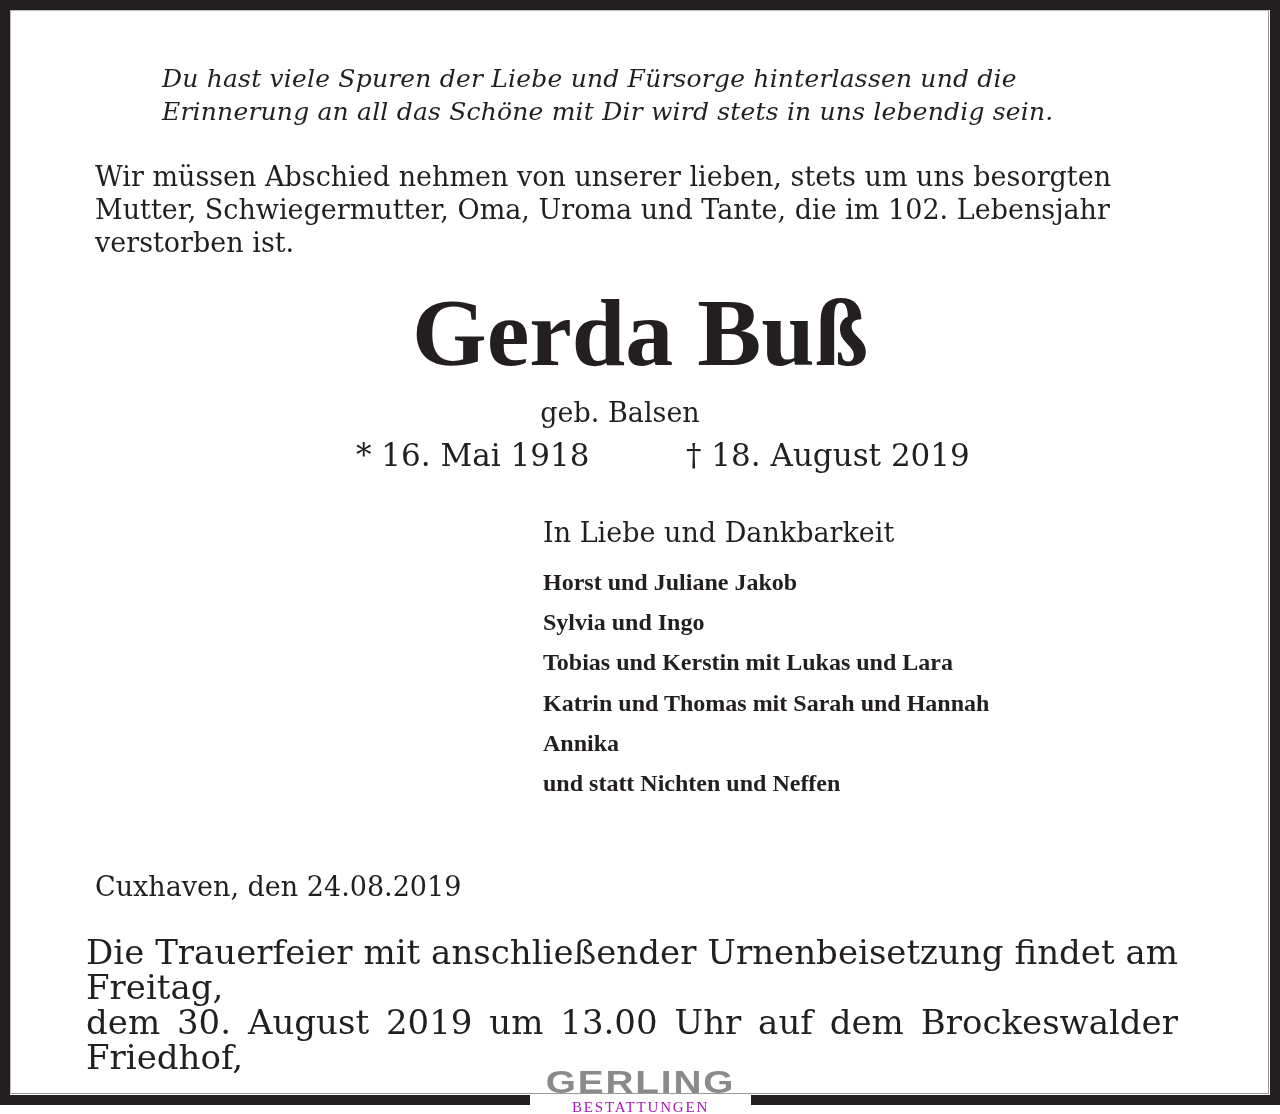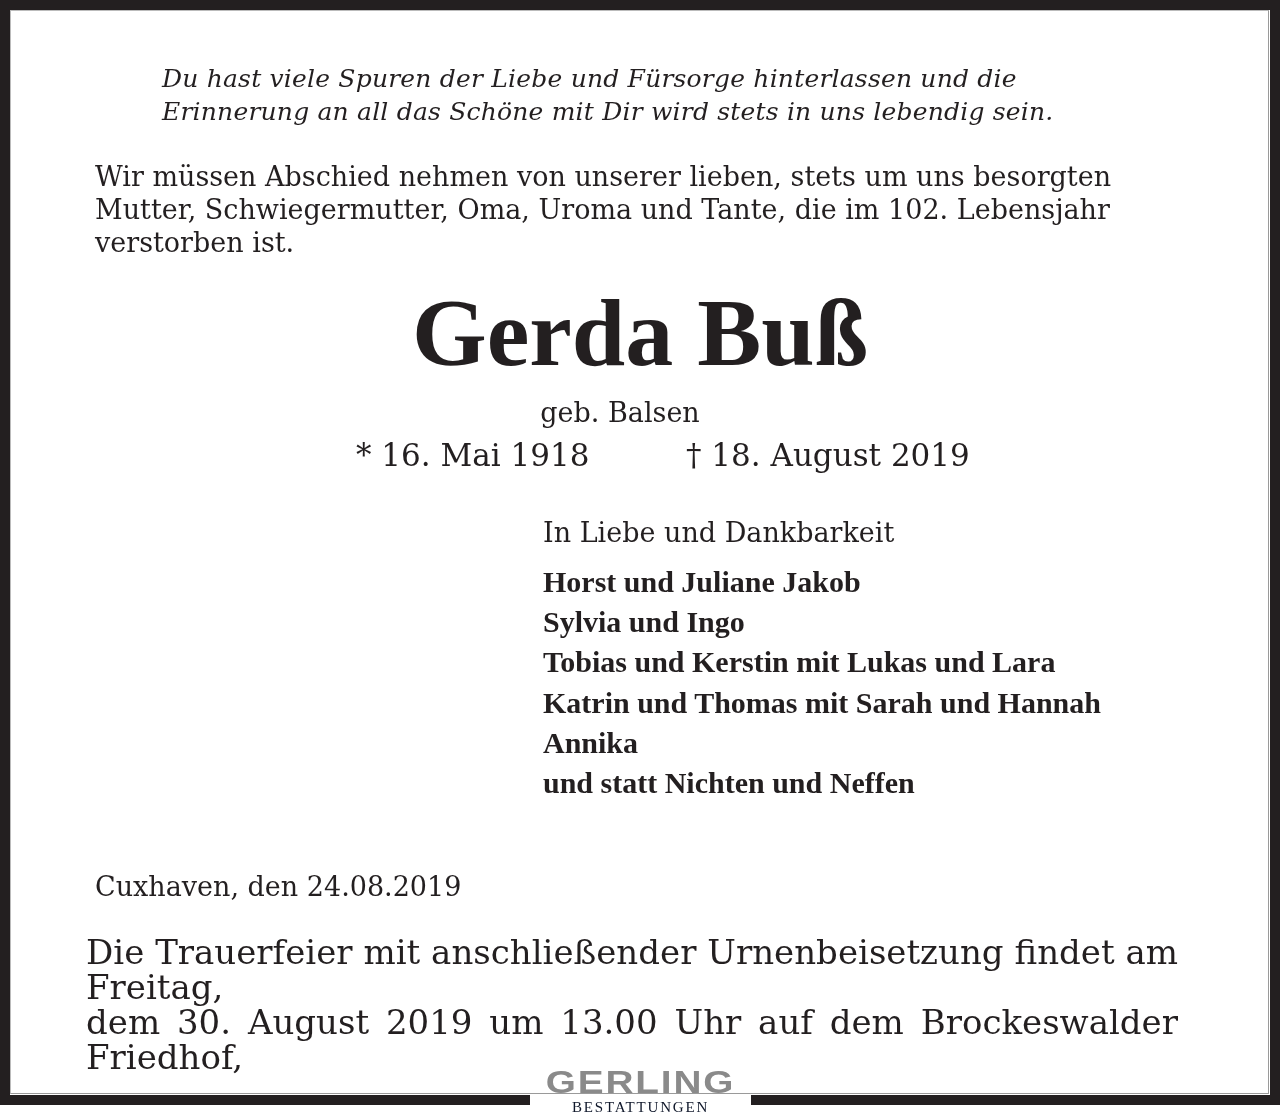--- a/index.html
+++ b/index.html
@@ -14,30 +14,30 @@
     .serif { font-family: "DejaVu Serif", "Liberation Serif", serif; color: #231f20; }
     .motto { position: absolute; left: 162px; top: 62px; font-size: 25px; line-height: 33px; font-style: italic; letter-spacing: 0.2px; }
     .motto div { white-space: nowrap; }
     .intro { position: absolute; left: 95px; top: 160px; width: 1092px; font-size: 27px; line-height: 33px; text-align: justify; }
     .intro div { white-space: nowrap; }
     .name { position: absolute; left: 0; top: 278px; width: 1280px; text-align: center; font-family: "Liberation Serif", "DejaVu Serif", serif; font-weight: bold; font-size: 96px; line-height: 110px; color: #231f20; letter-spacing: 0px; }
     .maiden { position: absolute; left: 0; top: 396px; width: 1240px; text-align: center; font-size: 27px; line-height: 34px; }
     .dates { position: absolute; left: 356px; top: 438px; font-size: 31px; line-height: 34px; white-space: nowrap; }
     .dates .death { position: absolute; left: 310px; top: 0; margin-left: 20px; }
     .thanks { position: absolute; left: 543px; top: 516px; font-size: 27px; line-height: 34px; white-space: nowrap; }
-    .mourners { position: absolute; left: 543px; top: 562px; font-family: "Liberation Serif", "DejaVu Serif", serif; font-weight: bold; font-size: 30px; line-height: 40.2px; color: #231f20; }
+    .mourners { position: absolute; left: 543px; top: 562px; font-family: "Liberation Serif", "DejaVu Serif", serif; font-weight: bold; font-size: 24px; line-height: 40.2px; color: #231f20; }
     .mourners div { white-space: nowrap; }
     .place-date { position: absolute; left: 95px; top: 870px; font-size: 27px; line-height: 34px; white-space: nowrap; }
     .service { position: absolute; left: 86px; top: 935px; width: 1092px; font-size: 34px; line-height: 35px; }
     .service .jl { text-align: justify; text-align-last: justify; }
     .service .last { white-space: nowrap; }
 
     .logo { position: absolute; left: 530px; top: 1068px; width: 221px; text-align: center; }
     .logo-main { font-family: "Liberation Sans", "DejaVu Sans", sans-serif; font-weight: bold; font-size: 31px; line-height: 30px; color: #8a8a8a; letter-spacing: 1.5px; transform: scaleX(1.25); transform-origin: center; }
-    .logo-sub { font-family: "Liberation Serif", "DejaVu Serif", serif; font-size: 15px; line-height: 16px; color: #0f172a; letter-spacing: 1.8px; margin-top: 1px; }
+    .logo-sub { font-family: "Liberation Serif", "DejaVu Serif", serif; font-size: 15px; line-height: 16px; color: #a21caf; letter-spacing: 1.8px; margin-top: 1px; }
   </style>
 </head>
 <body>
 
 <div class="frame-top"></div>
 <div class="frame-left"></div>
 <div class="frame-right"></div>
 <div class="frame-bottom-left"></div>
 <div class="frame-bottom-right"></div>
 <div class="inner-edge"></div>

